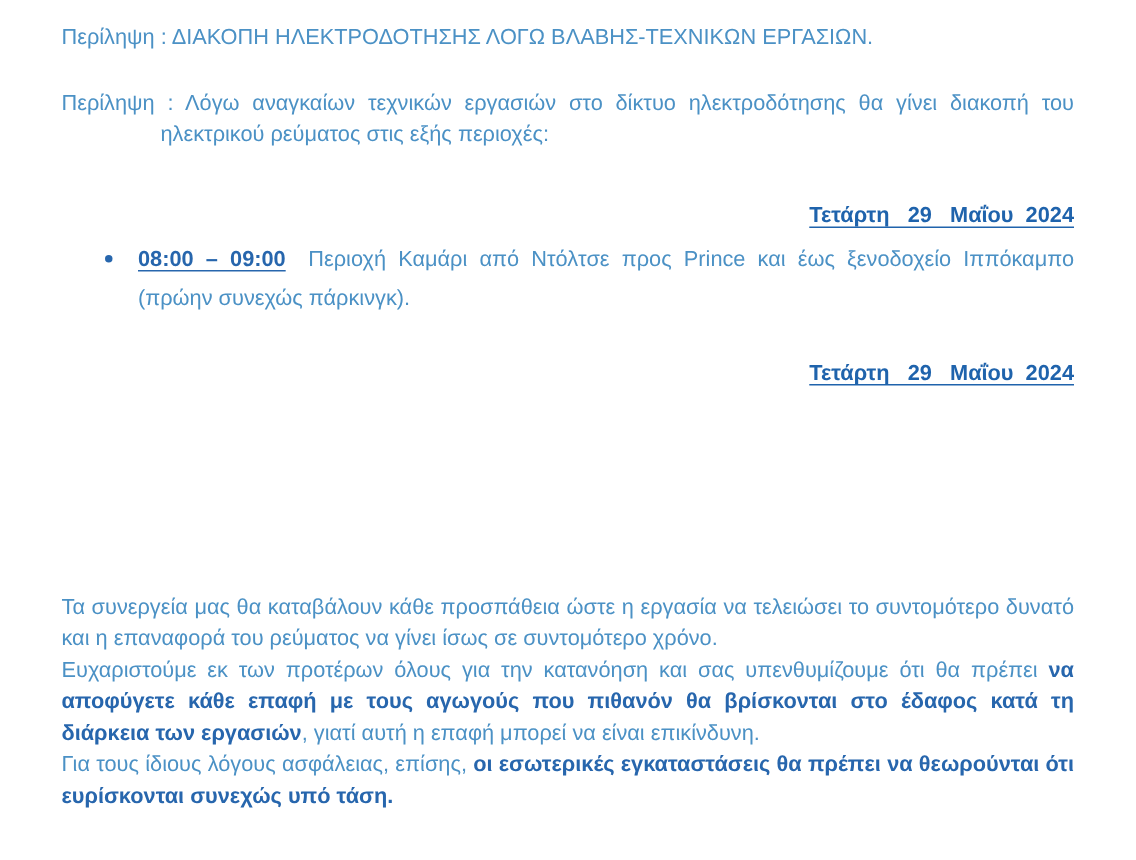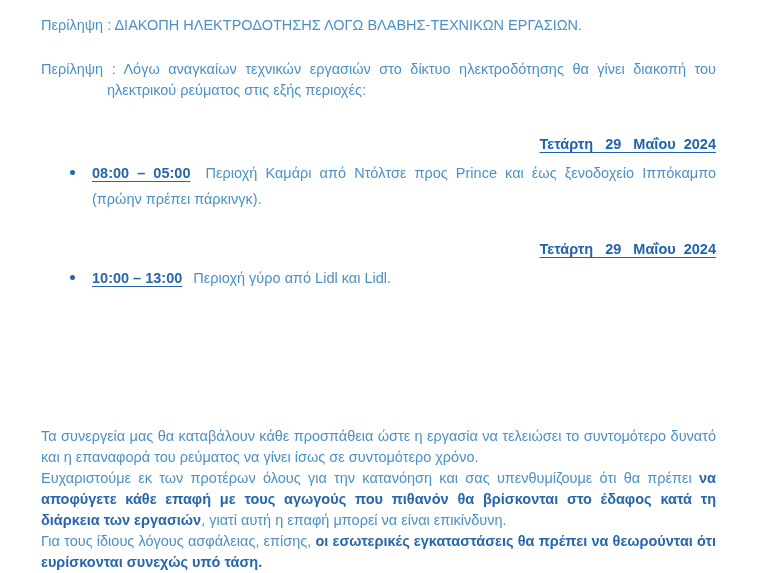--- a/index.html
+++ b/index.html
@@ -80,32 +80,27 @@
 
   <p class="regarding">
     <span>Περίληψη :</span>
     <span>Λόγω αναγκαίων τεχνικών εργασιών στο δίκτυο ηλεκτροδότησης θα γίνει διακοπή του ηλεκτρικού ρεύματος στις εξής περιοχές:</span>
   </p>
 
   <section class="section-1">
     <h2 class="date-heading"><span>Τετάρτη   29   Μαΐου  2024</span></h2>
     <div class="bullet">
       <span class="dot"></span>
-      <span class="time">08:00 – 05:00</span>
-      <span class="desc">Περιοχή Καμάρι από Ντόλτσε προς Prince και έως ξενοδοχείο Ιππόκαμπο (πρώην πρέπει πάρκινγκ).</span>
+      <span class="time">08:00 – 09:00</span>
+      <span class="desc">Περιοχή Καμάρι από Ντόλτσε προς Prince και έως ξενοδοχείο Ιππόκαμπο (πρώην συνεχώς πάρκινγκ).</span>
     </div>
   </section>
 
   <section class="section-2">
     <h2 class="date-heading"><span>Τετάρτη   29   Μαΐου  2024</span></h2>
-    <div class="bullet">
-      <span class="dot"></span>
-      <span class="time">10:00 – 13:00</span>
-      <span class="desc">Περιοχή γύρο από Lidl και Lidl.</span>
-    </div>
   </section>
 
   <div class="closing">
     <p>Τα συνεργεία μας θα καταβάλουν κάθε προσπάθεια ώστε η εργασία να τελειώσει το συντομότερο δυνατό και η επαναφορά του ρεύματος να γίνει ίσως σε συντομότερο χρόνο.</p>
     <p><span>Ευχαριστούμε εκ των προτέρων όλους για την κατανόηση και σας υπενθυμίζουμε ότι θα πρέπει </span><strong>να αποφύγετε κάθε επαφή με τους αγωγούς που πιθανόν θα βρίσκονται στο έδαφος κατά τη διάρκεια των εργασιών</strong><span>, γιατί αυτή η επαφή μπορεί να είναι επικίνδυνη.</span></p>
     <p><span>Για τους ίδιους λόγους ασφάλειας, επίσης, </span><strong>οι εσωτερικές εγκαταστάσεις θα πρέπει να θεωρούνται ότι ευρίσκονται συνεχώς υπό τάση.</strong></p>
   </div>
 
 </div>
 

